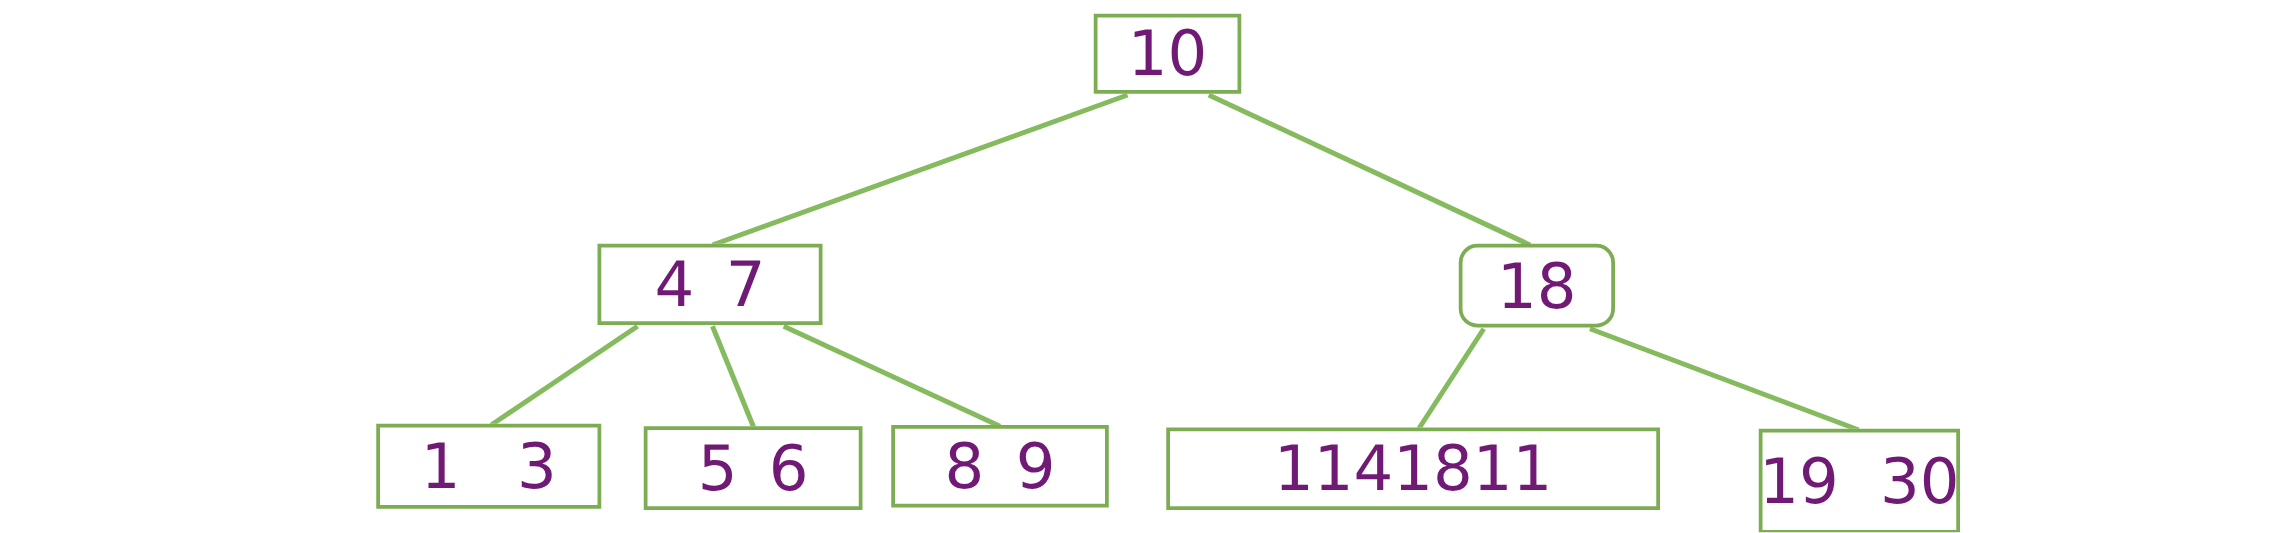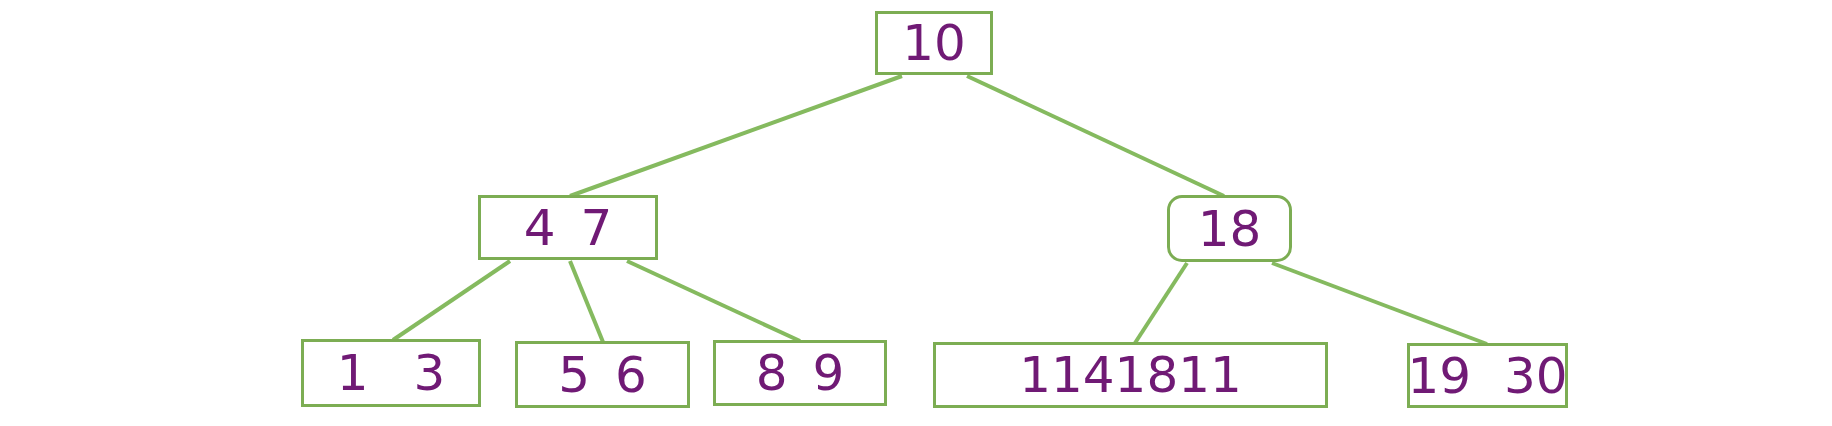--- a/index.html
+++ b/index.html
@@ -42,21 +42,21 @@
     display: inline-block;
   }
   
   .n10    { left: 875px;  top: 11px;  width: 118px; height: 64px; }
   .n47    { left: 478px;  top: 195px; width: 180px; height: 65px; gap: 25px; }
   .n18    { left: 1167px; top: 195px; width: 125px; height: 67px; border-radius: 15px; }
   .n13    { left: 301px;  top: 339px; width: 180px; height: 68px; gap: 45px; }
   .n56    { left: 515px;  top: 341px; width: 175px; height: 67px; gap: 25px; }
   .n89    { left: 713px;  top: 340px; width: 174px; height: 66px; gap: 25px; }
   .n11_14 { left: 933px;  top: 342px; width: 395px; height: 66px; }
-  .n19_20 { left: 1407px; top: 343px; width: 161px; height: 65px; gap: 33px; }
+  .n19_20 { left: 1407px; top: 343px; width: 161px; height: 84px; gap: 33px; }
 </style>
 </head>
 <body>
 
 <div class="canvas">
 
   <svg class="edges-layer" viewBox="0 0 1832 426">
     <line x1="902" y1="76" x2="570" y2="196"></line>
     <line x1="967" y1="76" x2="1224" y2="196"></line>
     <line x1="510" y1="261" x2="393" y2="340"></line>

